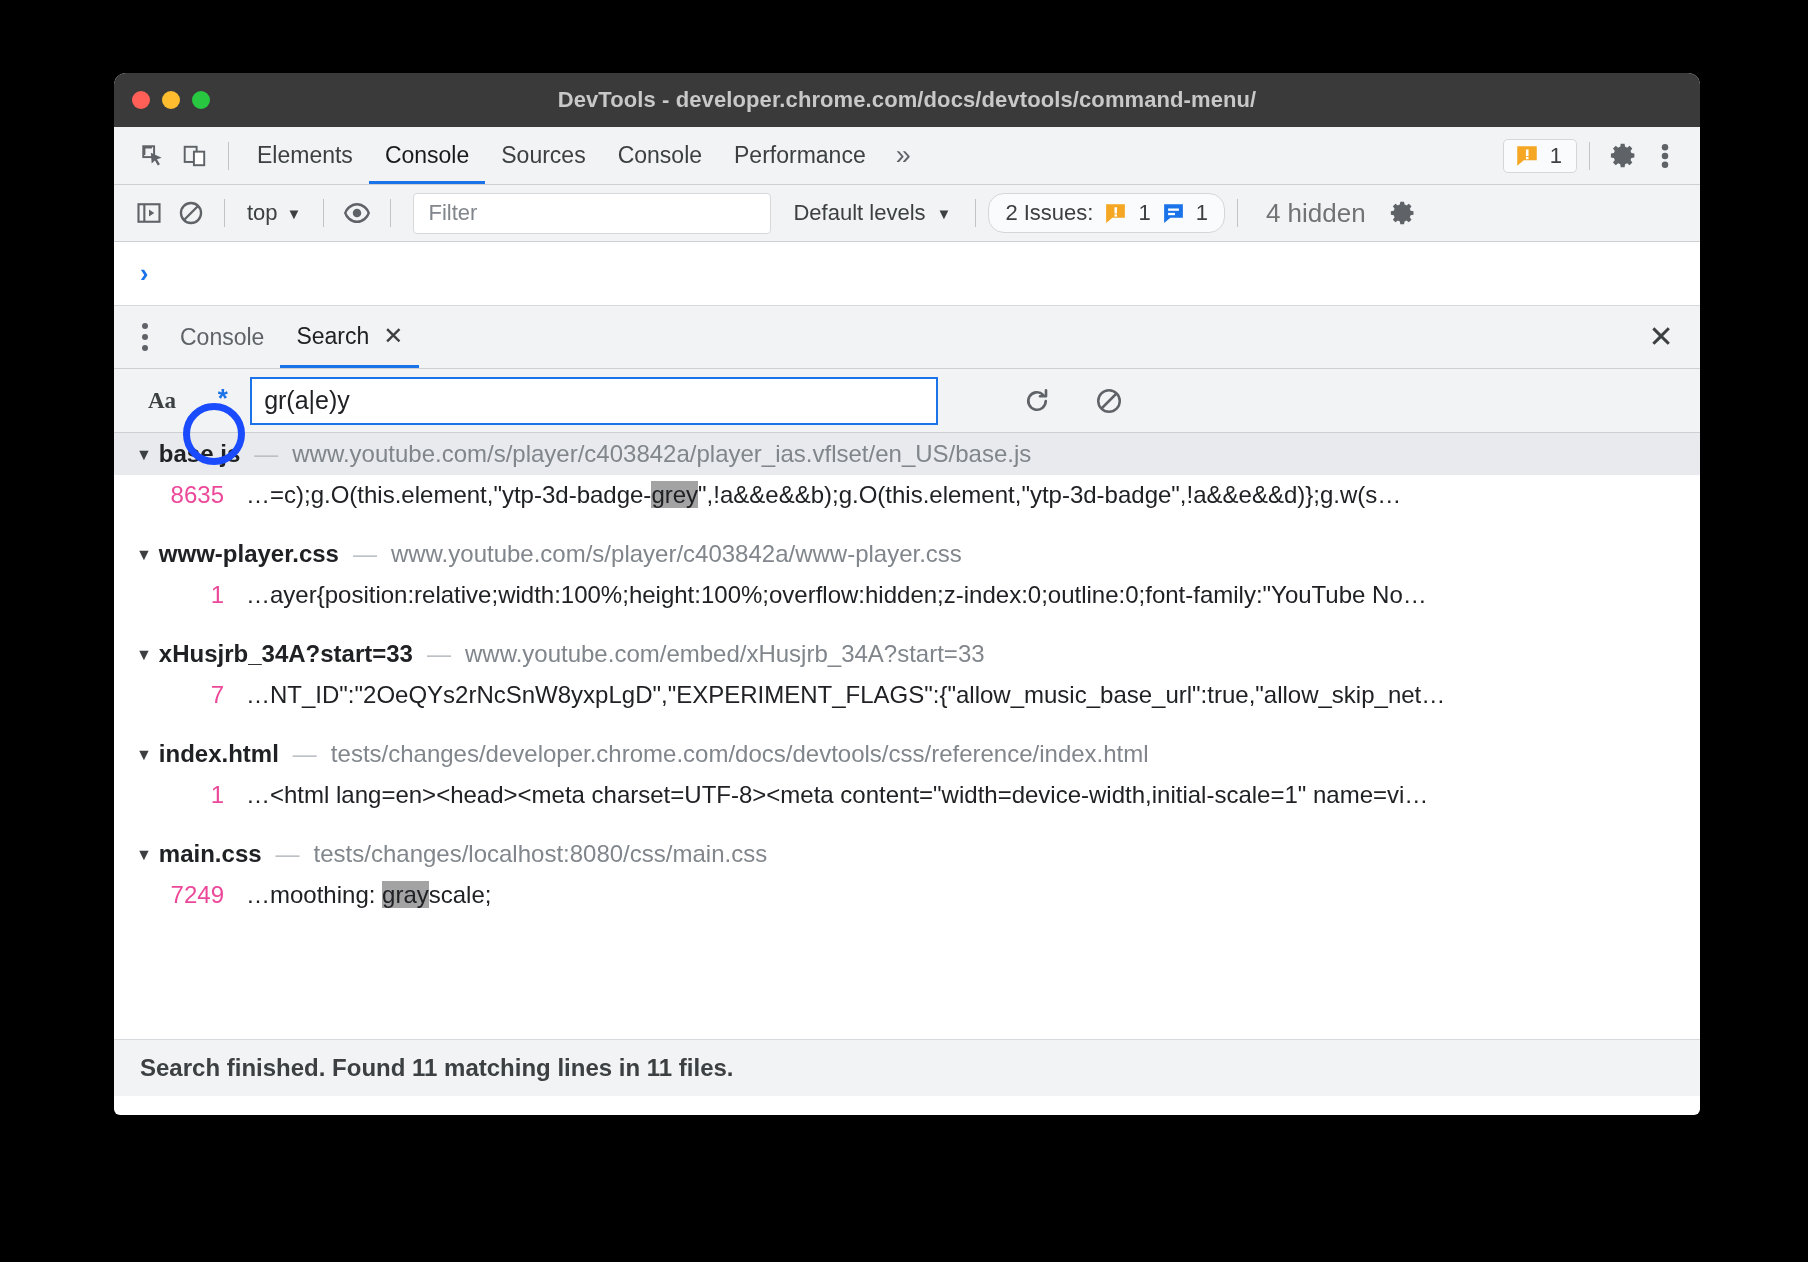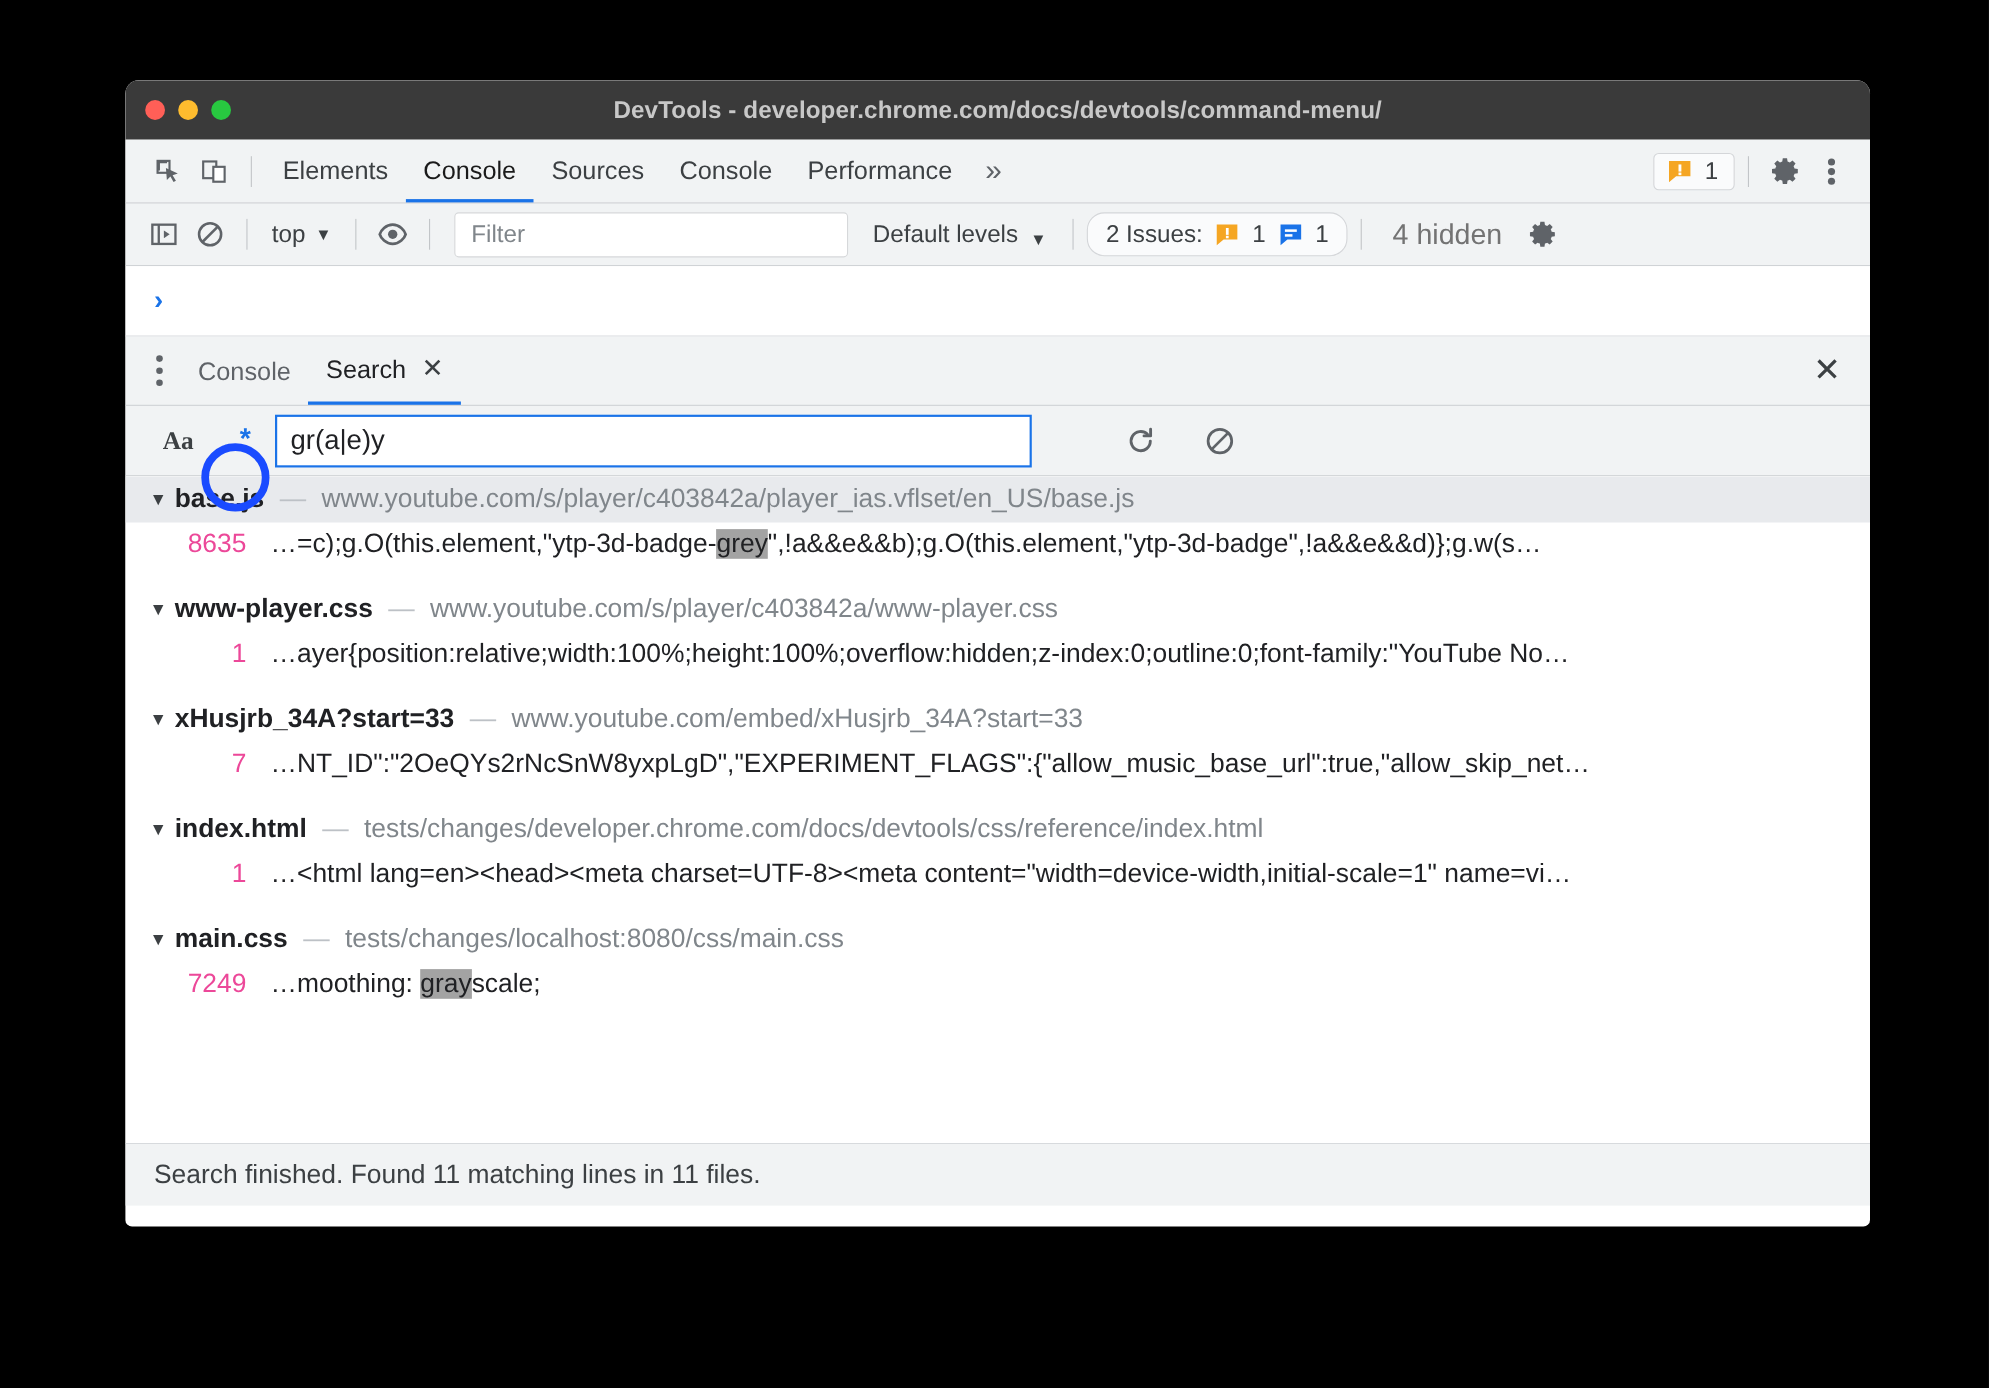--- a/index.html
+++ b/index.html
@@ -139,21 +139,21 @@
     border-radius: 4px;
     margin: 0 10px;
     display: flex;
     align-items: center;
     padding: 0 14px;
     box-sizing: border-box;
     font-size: 22px;
     color: #80868b;
   }
   .levels {
-    display: flex; align-items: flex-end; gap: 11px;
+    display: flex; align-items: center; gap: 11px;
     font-size: 22px; color: #3c4043; padding: 0 12px;
     white-space: nowrap;
   }
   .issues-box {
     display: flex; align-items: center; gap: 10px;
     border: 1px solid #d4d6d9;
     border-radius: 16px;
     background: #fafbfc;
     padding: 0 16px;
     height: 40px;
@@ -303,20 +303,21 @@
   
   .statusbar {
     height: 56px;
     background: #f1f3f4;
     border-top: 1px solid #d7dadd;
     display: flex;
     align-items: center;
     padding-left: 26px;
     font-size: 24px;
     color: #3c4043;
+    font-weight: bold;
   }
 </style>
 </head>
 <body>
 
 <div id="root">
 
   <div class="window">
 
     <div class="titlebar">

